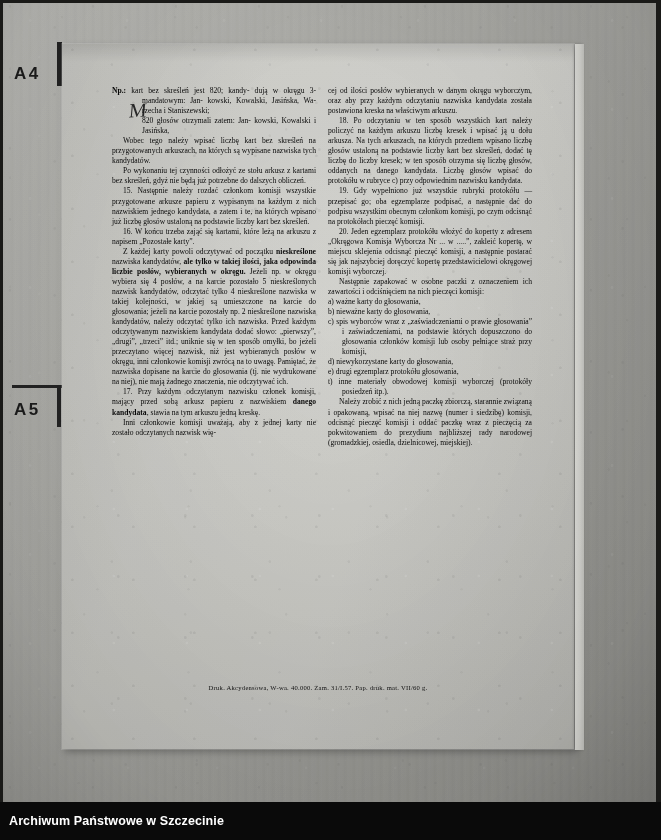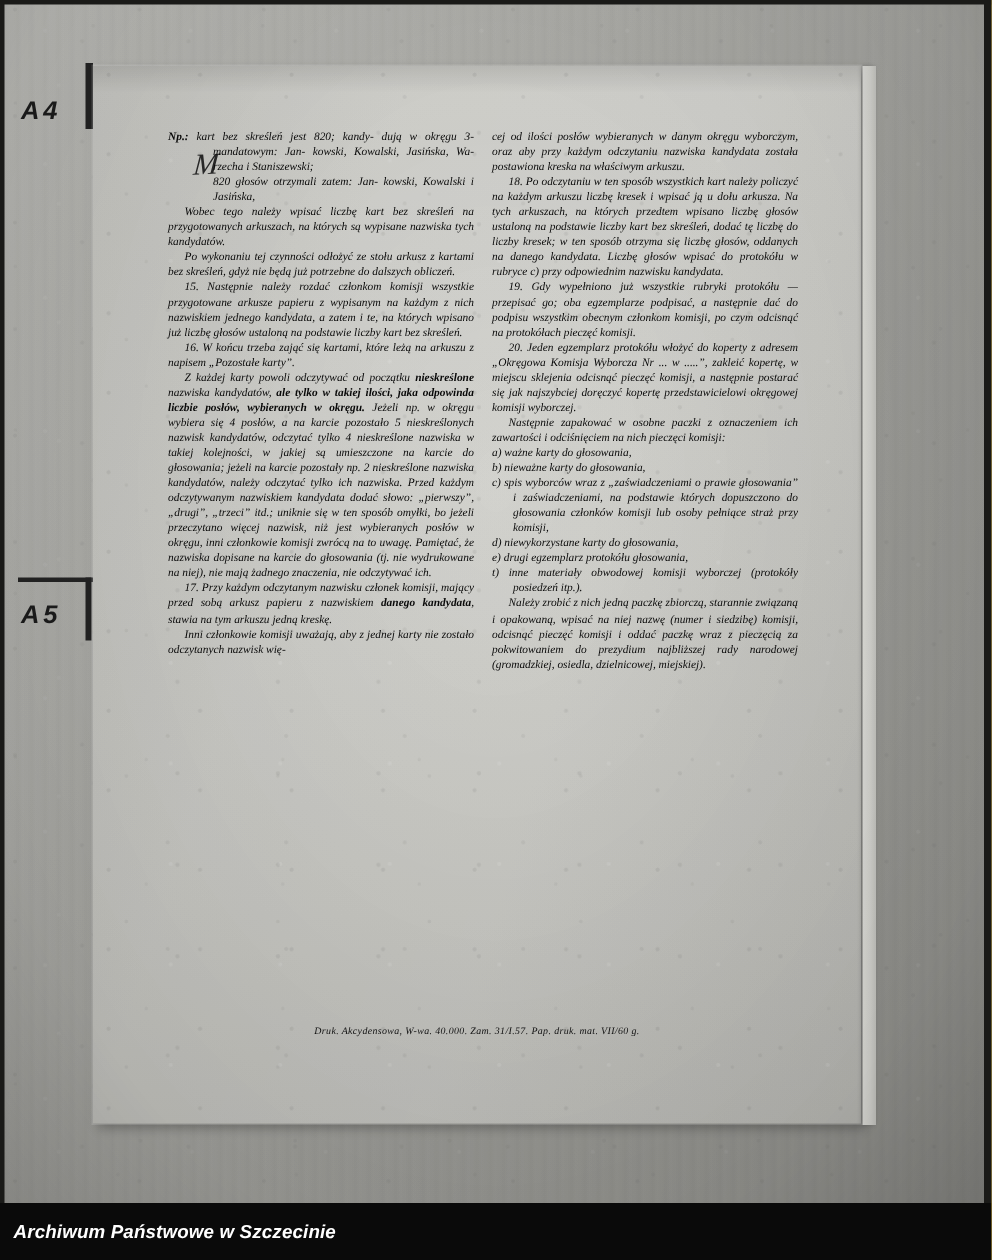--- a/index.html
+++ b/index.html
@@ -6,23 +6,22 @@
     margin: 0;
     padding: 0;
     background: #2b2b2b;
   }
 
   #shot {
     position: relative;
     width: 661px;
     height: 840px;
     overflow: hidden;
-    background: #eab308;
+    background: #0ea5e9;
     font-family: "Liberation Serif", serif;
-    font-style: italic;
   }
 
   
   .backing {
     position: absolute;
     left: 0; top: 0;
     width: 661px; height: 802px;
     background:
       linear-gradient(103deg, rgba(255,255,255,0.10) 0%, rgba(0,0,0,0.06) 55%, rgba(0,0,0,0.14) 100%),
       linear-gradient(180deg, #b9b9b4 0%, #b3b3ae 25%, #aeaea9 60%, #a6a6a1 100%);

